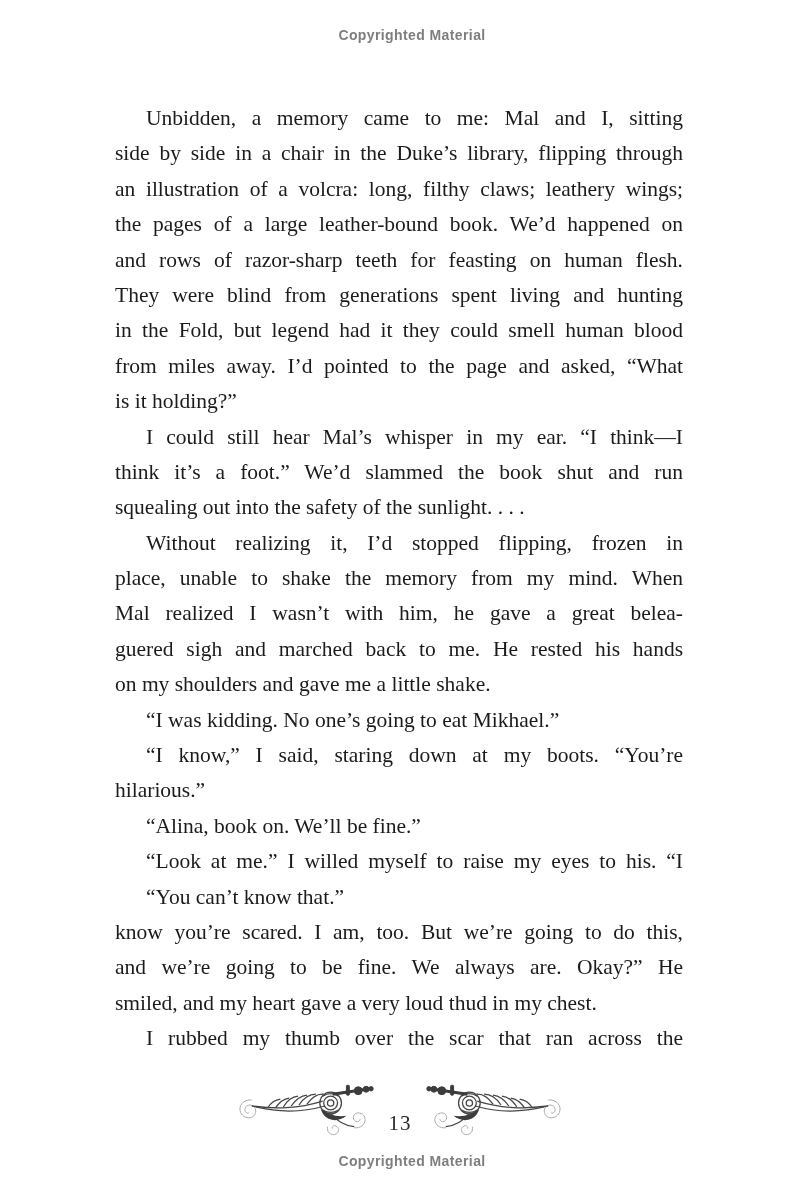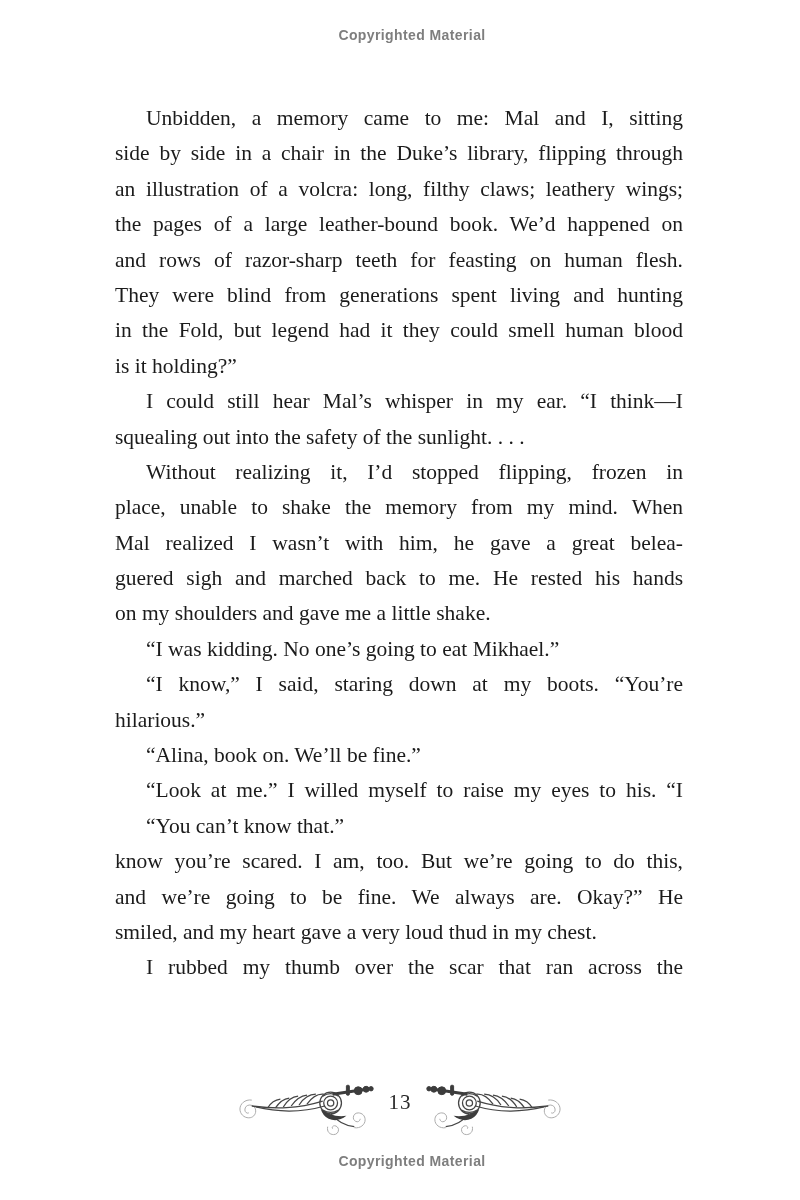--- a/index.html
+++ b/index.html
@@ -44,21 +44,21 @@
     width: 100%;
     height: 0;
   }
   .text-line.indent { text-indent: 31px; }
 
   .footer-row {
     position: absolute;
     left: 0; top: 1076px;
     width: 800px;
     display: flex;
-    align-items: center;
+    align-items: flex-end;
     justify-content: center;
   }
   .flourish { width: 138px; height: 60px; flex: 0 0 auto; }
   .flourish.right { transform: scaleX(-1); }
   .page-number {
     flex: 0 0 auto;
     width: 52px;
     text-align: center;
     font-size: 21px;
     color: #2a2a2a;
@@ -73,22 +73,24 @@
 <div class="copyright-notice copyright-top">Copyrighted Material</div>
 
 <div class="text-block">
     <div class="text-line justify indent">Unbidden, a memory came to me: Mal and I, sitting</div>
     <div class="text-line justify">side by side in a chair in the Duke’s library, flipping through</div>
     <div class="text-line justify">an illustration of a volcra: long, filthy claws; leathery wings;</div>
     <div class="text-line justify">the pages of a large leather-bound book. We’d happened on</div>
     <div class="text-line justify">and rows of razor-sharp teeth for feasting on human flesh.</div>
     <div class="text-line justify">They were blind from generations spent living and hunting</div>
     <div class="text-line justify">in the Fold, but legend had it they could smell human blood</div>
+    <div class="text-line justify">from miles away. I’d pointed to the page and asked, “What</div>
     <div class="text-line">is it holding?”</div>
     <div class="text-line justify indent">I could still hear Mal’s whisper in my ear. “I think—I</div>
+    <div class="text-line justify">think it’s a foot.” We’d slammed the book shut and run</div>
     <div class="text-line">squealing out into the safety of the sunlight. . . .</div>
     <div class="text-line justify indent">Without realizing it, I’d stopped flipping, frozen in</div>
     <div class="text-line justify">place, unable to shake the memory from my mind. When</div>
     <div class="text-line justify">Mal realized I wasn’t with him, he gave a great belea-</div>
     <div class="text-line justify">guered sigh and marched back to me. He rested his hands</div>
     <div class="text-line">on my shoulders and gave me a little shake.</div>
     <div class="text-line indent">“I was kidding. No one’s going to eat Mikhael.”</div>
     <div class="text-line justify indent">“I know,” I said, staring down at my boots. “You’re</div>
     <div class="text-line">hilarious.”</div>
     <div class="text-line indent">“Alina, book on. We’ll be fine.”</div>

